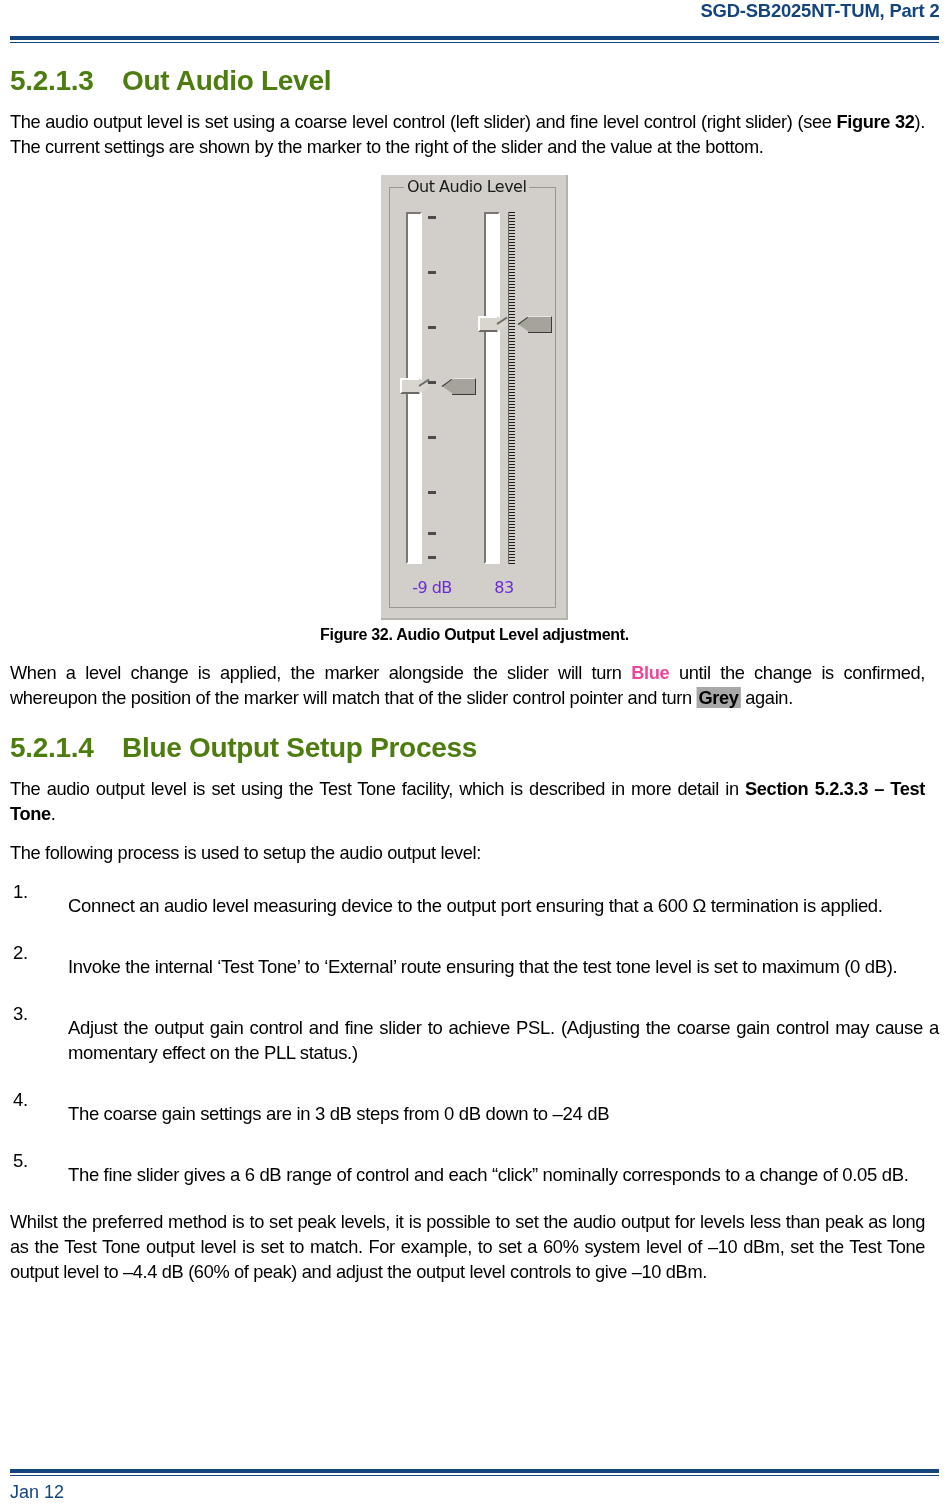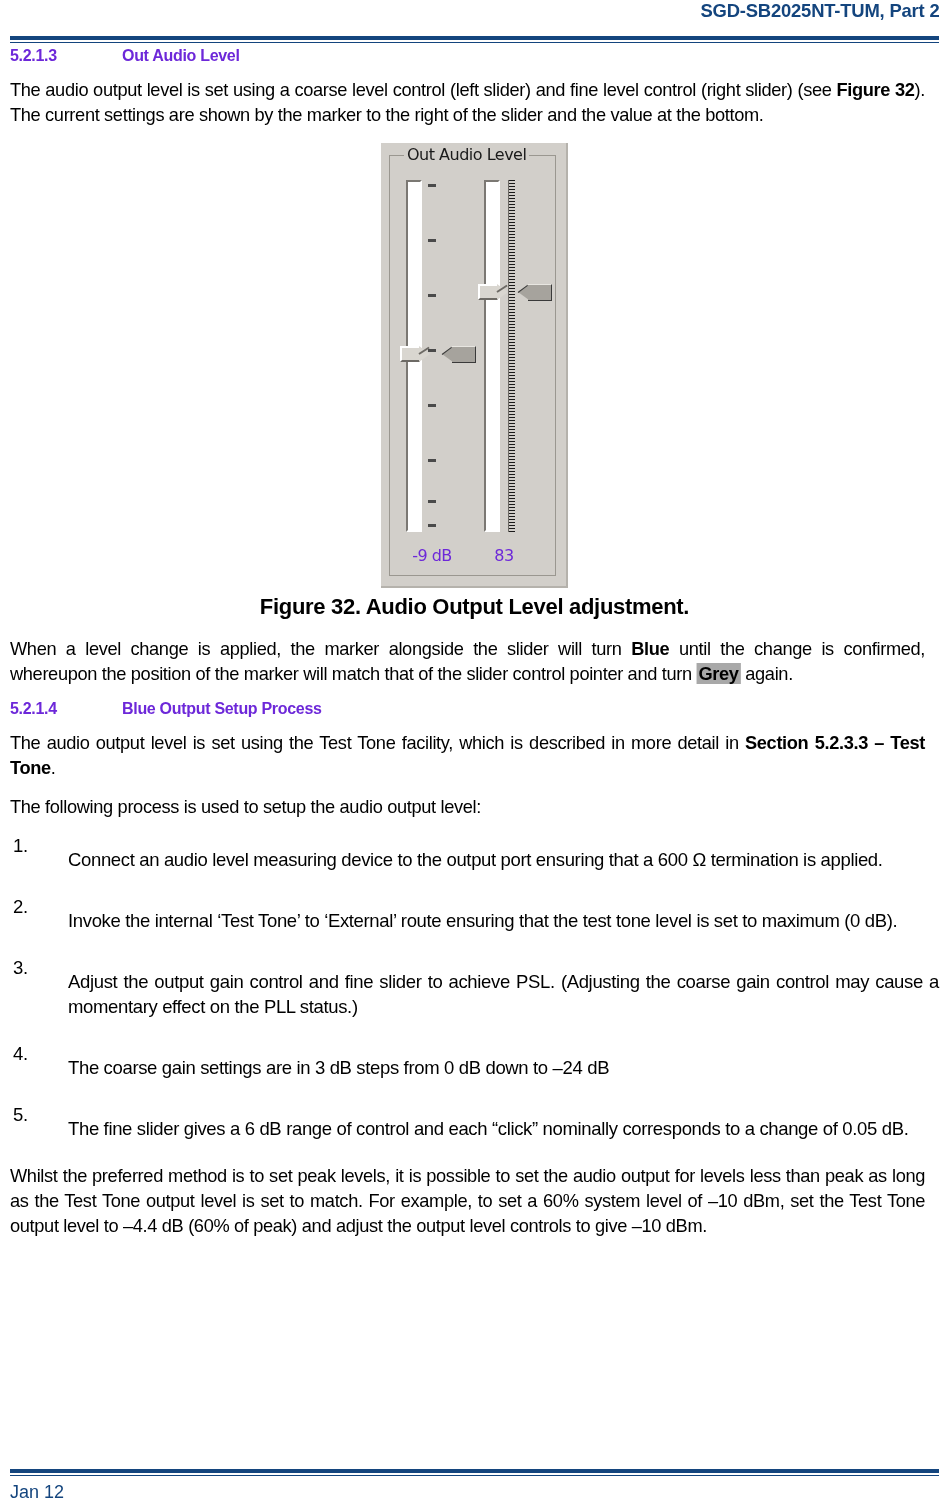--- a/index.html
+++ b/index.html
@@ -25,39 +25,39 @@
     transform:scaleX(0.97);transform-origin:right center;
     white-space:nowrap;
   }
   .rule-top{margin-top:2px;}
   .rule-top .thick{height:4px;background:#14457e;}
   .rule-top .gap{height:2px;background:#fff;}
   .rule-top .thin{height:1px;background:#14457e;}
 
   
   h2.sec{
-    margin:4px 0 12px 0;padding:0;
-    font-size:16px;font-weight:bold;color:#6d28d9;
+    margin:22px 0 12px 0;padding:0;
+    font-size:28px;font-weight:bold;color:#4d7c0f;
     display:flex;align-items:baseline;
     letter-spacing:-0.3px;
   }
   h2.sec .num{width:112px;flex:0 0 112px;}
   h2.sec .ttl{flex:1;}
 
   
   p.body{
     margin:0 0 14px 0;
     font-size:18.5px;line-height:25px;
     text-align:justify;text-justify:inter-word;
     letter-spacing:-0.35px;
     transform:scaleX(0.985);transform-origin:left center;
   }
   p.body.last-loose{text-align:left;}
   b,strong{font-weight:bold;}
-  .blue{color:#000000;font-weight:bold;}
+  .blue{color:#ec4899;font-weight:bold;}
   .greyhl{background:#a8a8a8;font-weight:bold;padding:0 2px;}
 
   
   ol.steps{margin:0;padding:0;list-style:none;}
   ol.steps li{
     display:flex;margin:0 0 22px 0;
     font-size:18.5px;line-height:25px;
     letter-spacing:-0.35px;
   }
   ol.steps li .n{width:58px;flex:0 0 58px;padding-left:3px;box-sizing:border-box;}
@@ -166,21 +166,21 @@
     transform:rotate(-37deg);transform-origin:left center;
   }
   .val{
     position:absolute;bottom:10px;
     font-size:16px;color:#6d28d9;
     font-family:"DejaVu Sans",sans-serif;
     text-align:center;letter-spacing:-0.5px;
   }
 
   .fig-cap{
-    text-align:center;font-size:22px;font-weight:bold;
+    text-align:center;font-size:16px;font-weight:bold;
     margin:4px 0 16px 0;letter-spacing:-0.3px;
   }
 
   
   .footer{
     position:absolute;left:10px;right:10px;bottom:8px;
   }
   .rule-bot .thick{height:4px;background:#14457e;}
   .rule-bot .gap{height:2px;background:#fff;}
   .rule-bot .thin{height:1px;background:#14457e;}

